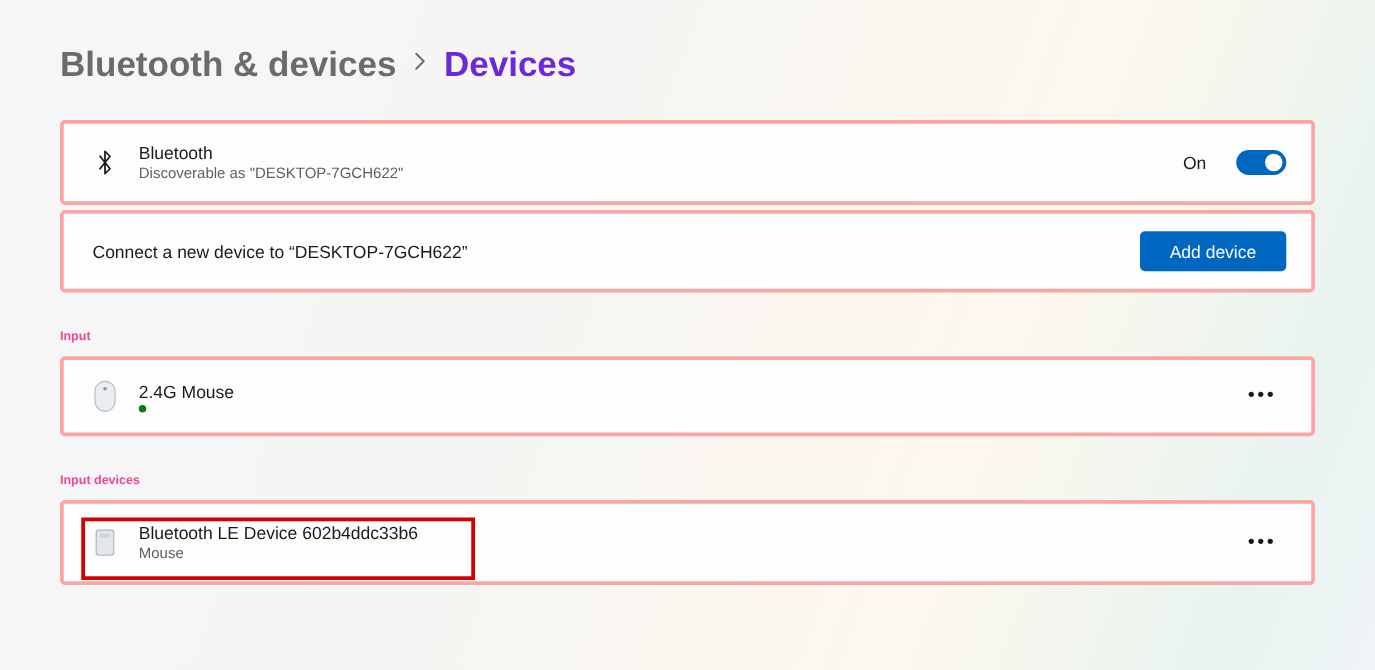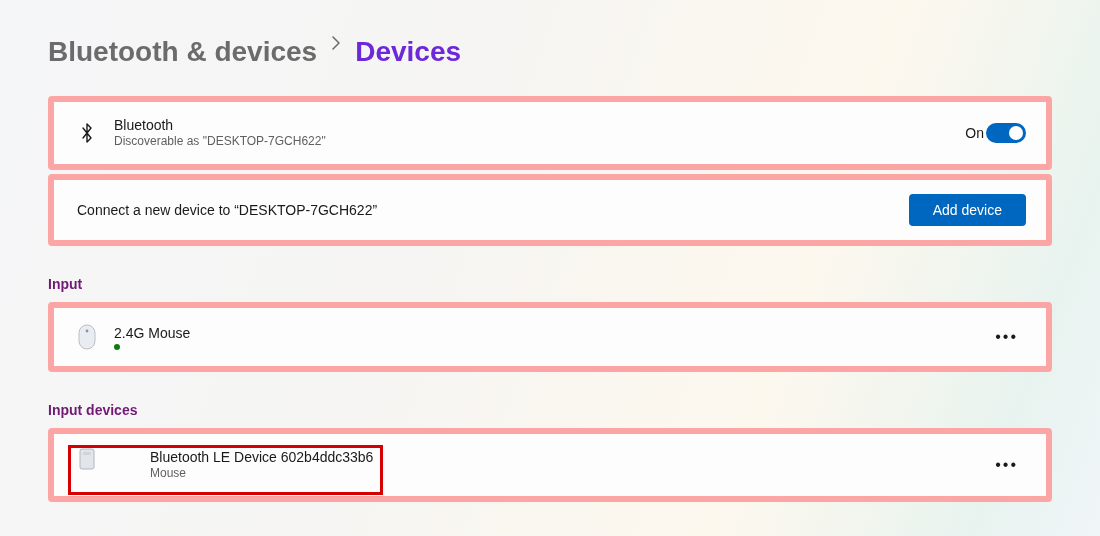--- a/index.html
+++ b/index.html
@@ -4,63 +4,63 @@
   <style>
     * { box-sizing: border-box; margin: 0; padding: 0; font-family: "Segoe UI", -apple-system, sans-serif; }
     body {
       width: 1100px;
       height: 536px;
       background: linear-gradient(110deg, #f5f6f8 0%, #f6f5f3 40%, #fdf8ee 70%, #e8f3ef 90%, #f0f5f8 100%);
       padding: 36px 48px 0 48px;
       color: #1a1a1a;
       overflow: hidden;
     }
-    .breadcrumb { display: flex; align-items: flex-start; gap: 14px; margin-bottom: 28px; }
+    .breadcrumb { display: flex; align-items: center; gap: 14px; margin-bottom: 28px; }
     .breadcrumb-parent { font-size: 28px; font-weight: 600; color: #6b6b6b; cursor: pointer; }
     .breadcrumb-chevron { font-size: 18px; color: #6b6b6b; position: relative; top: -2px; }
     .breadcrumb-current { font-size: 28px; font-weight: 600; color: #6d28d9; }
     .card {
       background: #fdfdfd;
-      border: 6px solid #fca5a5;
+      border: 3px solid #fca5a5;
       border-radius: 4px;
       padding: 14px 20px;
       display: flex;
       align-items: center;
       margin-bottom: 4px;
     }
     .card + .card { margin-top: 4px; padding-left: 23px; }
     .section-gap { margin-top: 30px; }
     .icon-slot { width: 26px; display: flex; justify-content: center; margin-right: 14px; flex-shrink: 0; }
     .row-body { flex: 1; }
     .row-title { font-size: 14px; color: #1a1a1a; line-height: 1.3; }
     .row-sub { font-size: 12px; color: #5f5f5f; line-height: 1.3; }
-    .toggle-label { font-size: 14px; color: #1a1a1a; margin-right: 2px; }
+    .toggle-label { font-size: 14px; color: #1a1a1a; margin-right: 24px; }
     .toggle {
       width: 40px; height: 20px; background: #0067c0; border-radius: 10px;
       position: relative; cursor: pointer;
     }
     .toggle-knob {
       position: absolute; right: 3px; top: 3px; width: 14px; height: 14px;
       background: #fff; border-radius: 50%;
     }
     .btn-primary {
       background: #0067c0; color: #fff; border: none; border-radius: 4px;
       padding: 8px 24px; font-size: 14px; cursor: pointer; text-align: right;
     }
-    .section-title { font-size: 14px; font-weight: 600; color: #701a75; margin-bottom: 10px; }
+    .section-title { font-size: 10px; font-weight: 600; color: #ec4899; margin-bottom: 10px; }
     .status-dot { width: 6px; height: 6px; background: #0f7b0f; border-radius: 50%; display: block; margin-top: 2px; }
     .more-btn {
       background: transparent; border: none; font-size: 16px; letter-spacing: 2px;
       color: #1a1a1a; cursor: pointer; padding: 6px 8px; border-radius: 4px;
     }
     .highlight-box {
       position: absolute; border: 3px solid #d60000; pointer-events: none;
       left: -6px; top: -3px; width: 315px; height: 50px;
     }
-    .device-row-inner { position: relative; display: flex; flex: 1; gap: 36px; }
+    .device-row-inner { position: relative; display: flex; align-items: center; flex: 1; }
     .mouse-svg { width: 18px; height: 26px; }
     .speaker-svg { width: 16px; height: 22px; }
   </style>
 </head>
 <body>
 
 <div class="breadcrumb">
   <span class="breadcrumb-parent">Bluetooth &amp; devices</span>
   <span class="breadcrumb-chevron">
     <svg width="10" height="14" viewBox="0 0 10 14">

